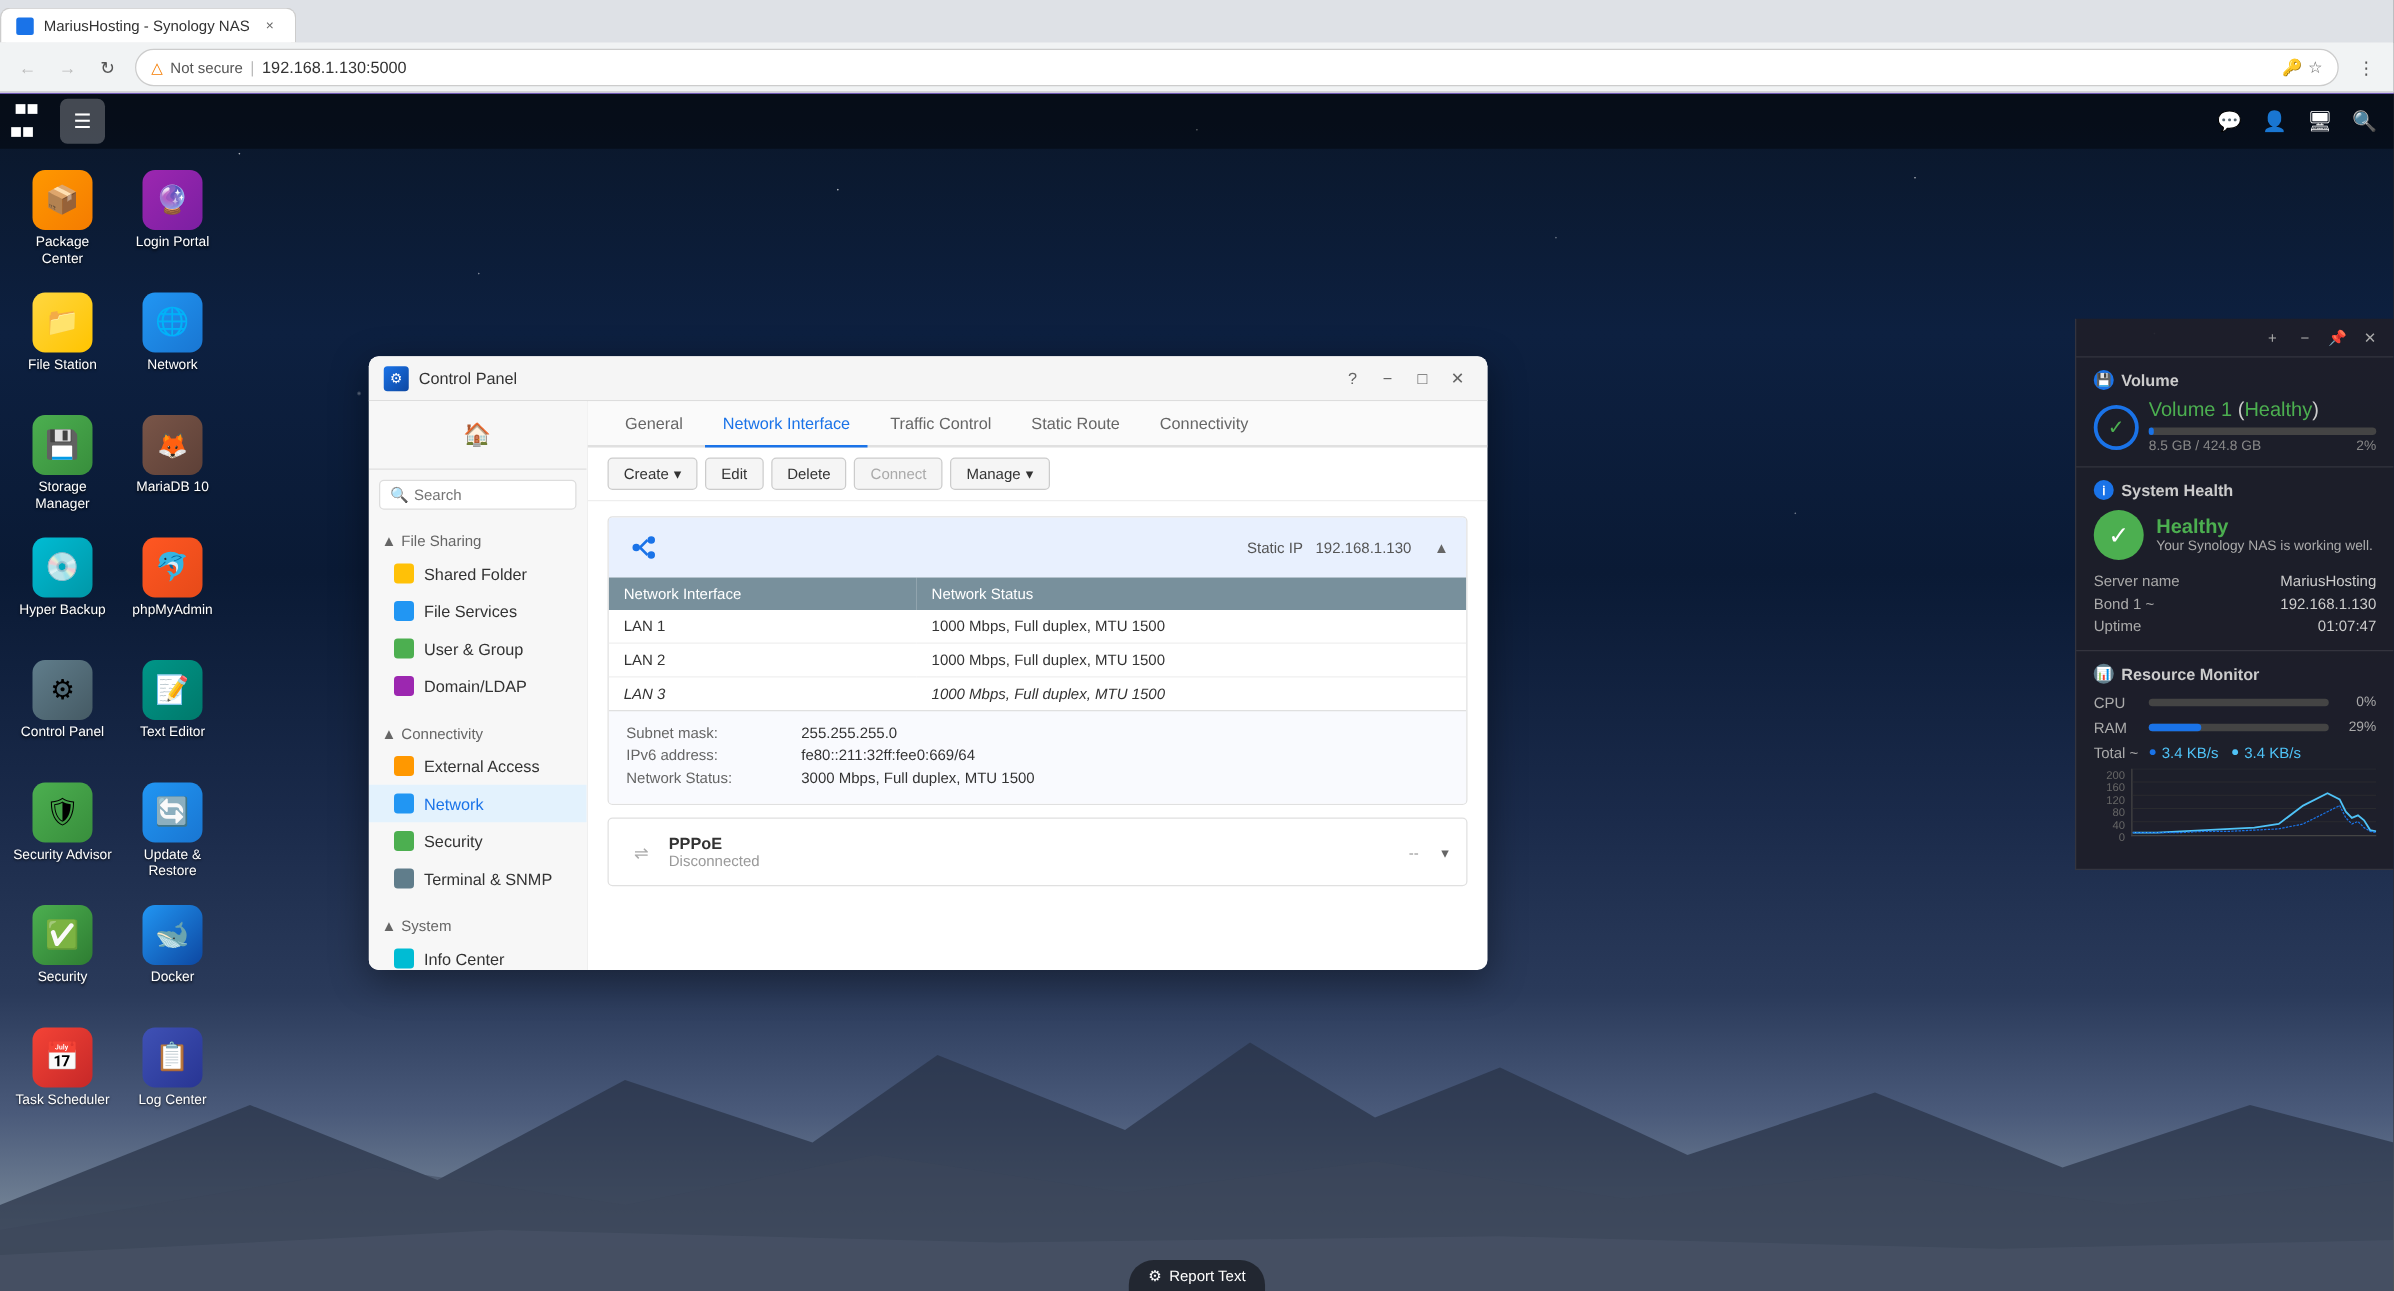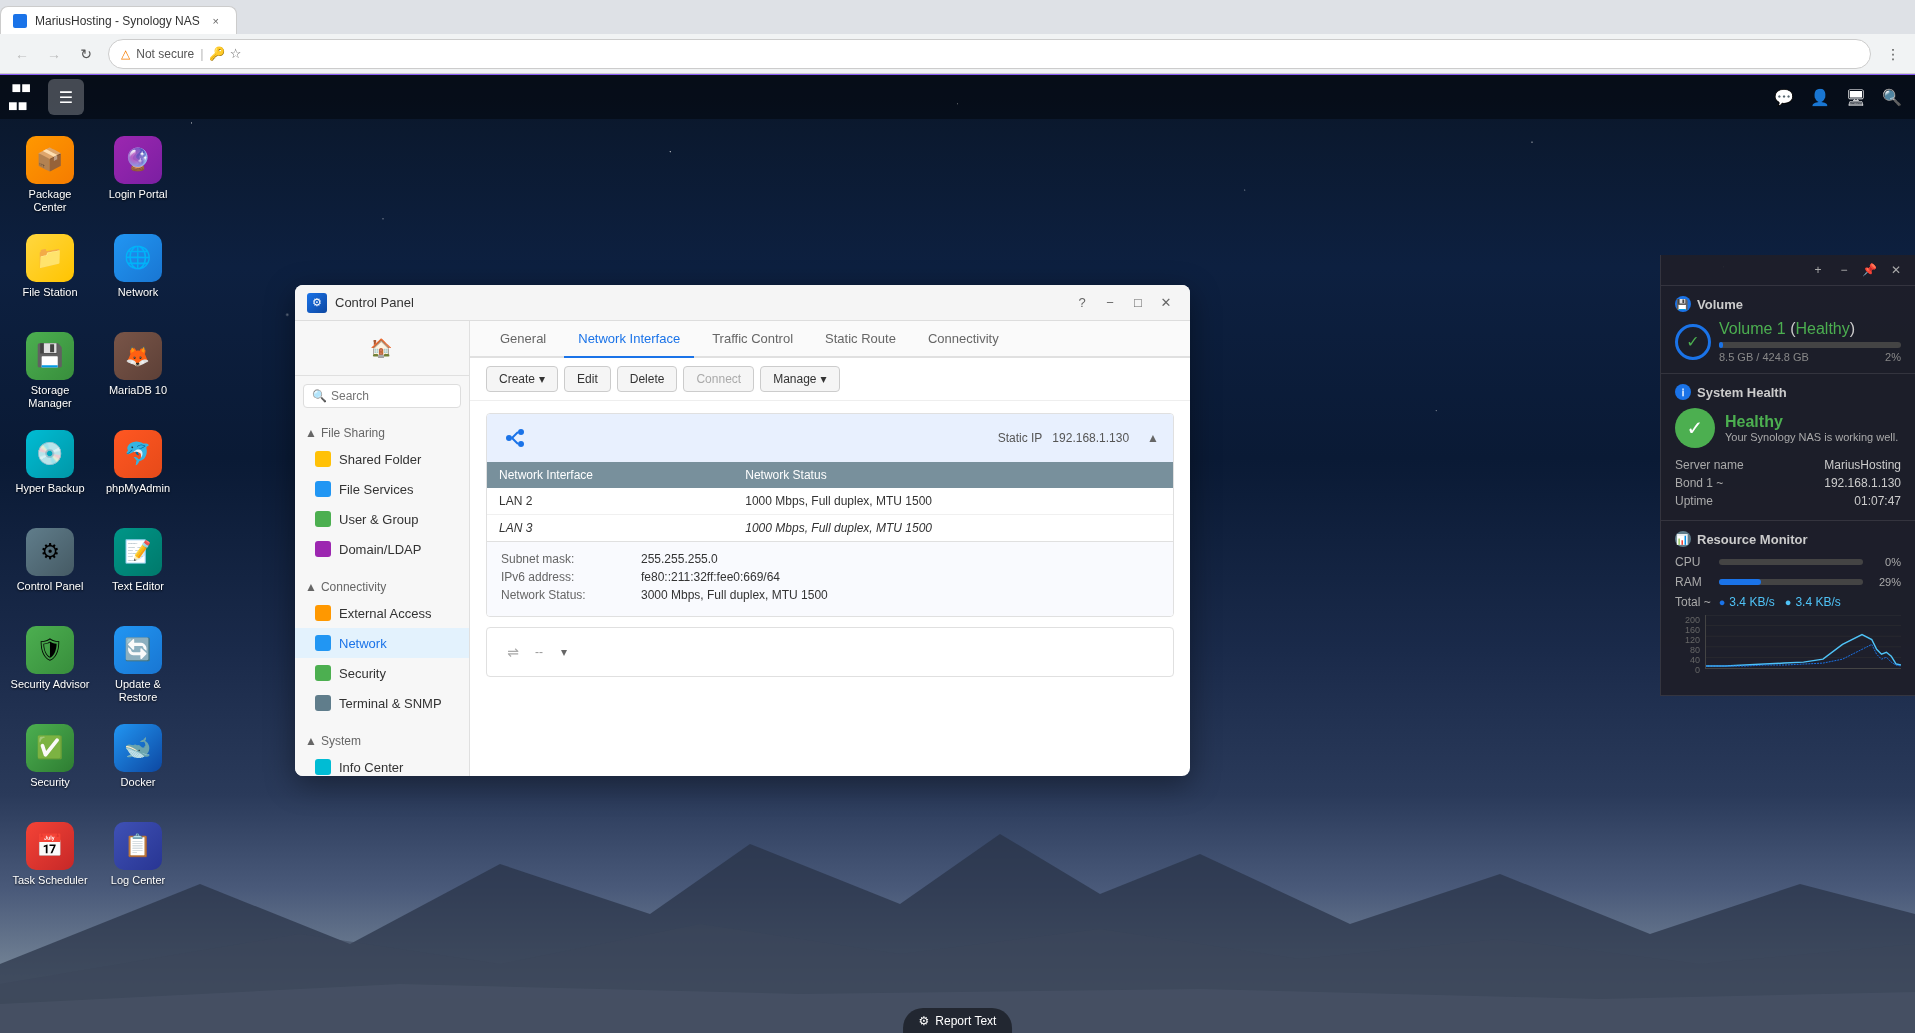--- a/index.html
+++ b/index.html
@@ -813,20 +813,21 @@
     </div>
   </div>
   <div class="browser-toolbar">
     <button class="nav-btn disabled">←</button>
     <button class="nav-btn disabled">→</button>
     <button class="nav-btn">↻</button>
     <div class="address-bar">
       <span class="address-warning">△</span>
       <span class="address-warning" style="font-size:12px;color:#555;">Not secure</span>
       <span style="color:#bbb;">|</span>
+      <span class="address-text">192.168.1.130:5000</span>
       <div class="address-icons">
         <span>🔑</span>
         <span>☆</span>
       </div>
     </div>
     <div class="browser-action-btns">
       <button class="browser-action-btn">⋮</button>
     </div>
   </div>
 </div>
@@ -1061,20 +1062,24 @@
 
             <table class="net-table">
               <thead>
                 <tr>
                   <th>Network Interface</th>
                   <th>Network Status</th>
                 </tr>
               </thead>
               <tbody>
                 <tr class="table-row">
+                  <td>LAN 1</td>
+                  <td>1000 Mbps, Full duplex, MTU 1500</td>
+                </tr>
+                <tr class="table-row">
                   <td>LAN 2</td>
                   <td>1000 Mbps, Full duplex, MTU 1500</td>
                 </tr>
                 <tr class="table-row">
                   <td>LAN 3</td>
                   <td>1000 Mbps, Full duplex, MTU 1500</td>
                 </tr>
               </tbody>
             </table>
 
@@ -1090,20 +1095,24 @@
               <div class="bond-detail-row">
                 <span class="bond-detail-label">Network Status:</span>
                 <span class="bond-detail-value">3000 Mbps, Full duplex, MTU 1500</span>
               </div>
             </div>
           </div>
 
           <div class="pppoe-card">
             <div class="pppoe-header">
               <div class="pppoe-arrows">⇌</div>
+              <div class="pppoe-info">
+                <div class="pppoe-name">PPPoE</div>
+                <div class="pppoe-status">Disconnected</div>
+              </div>
               <span class="pppoe-ip">--</span>
               <span class="pppoe-chevron">▾</span>
             </div>
           </div>
         </div>
       </div>
     </div>
   </div>
 
   <div class="right-panel">

